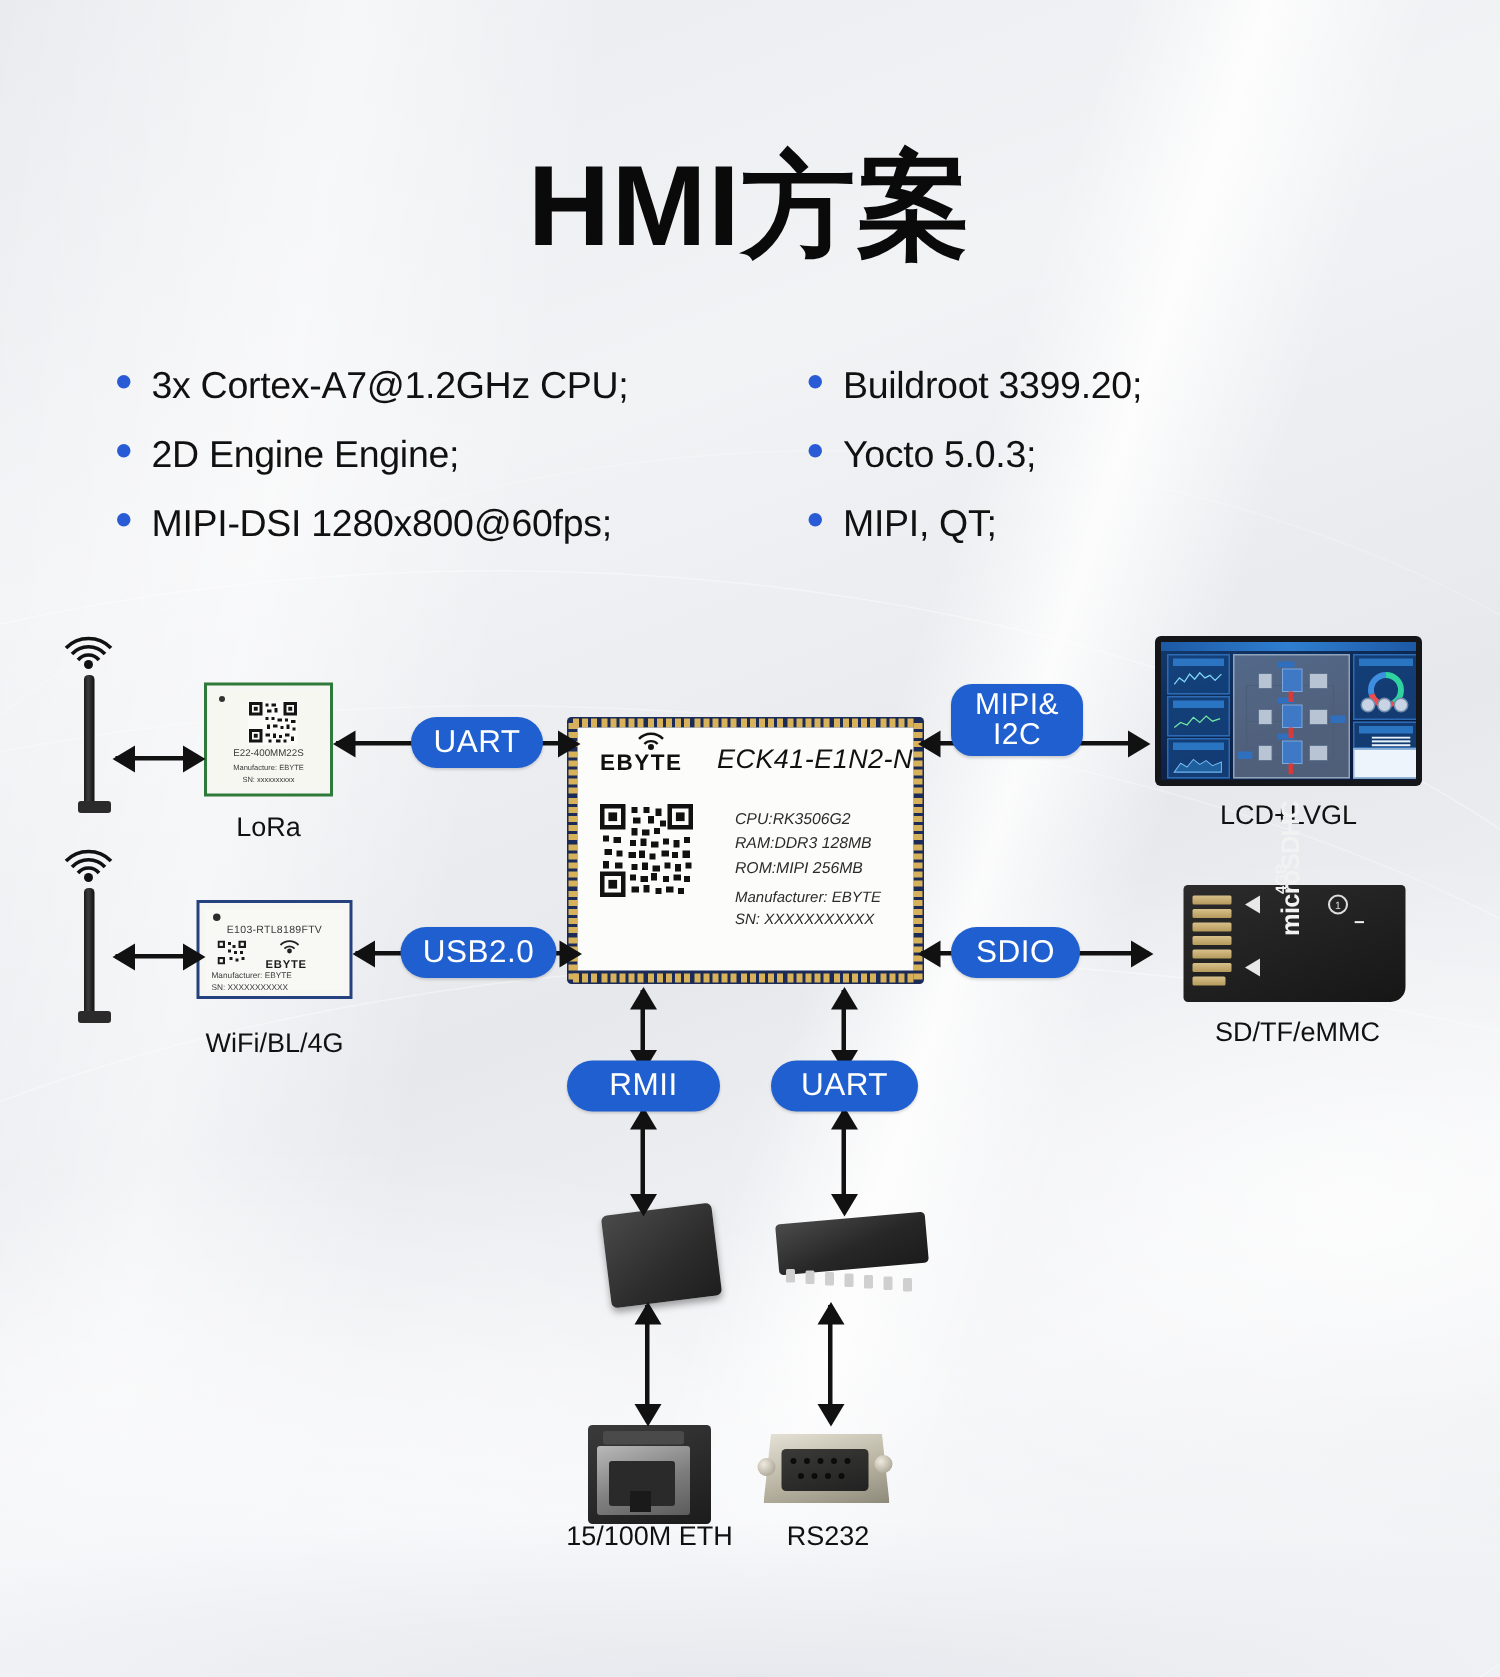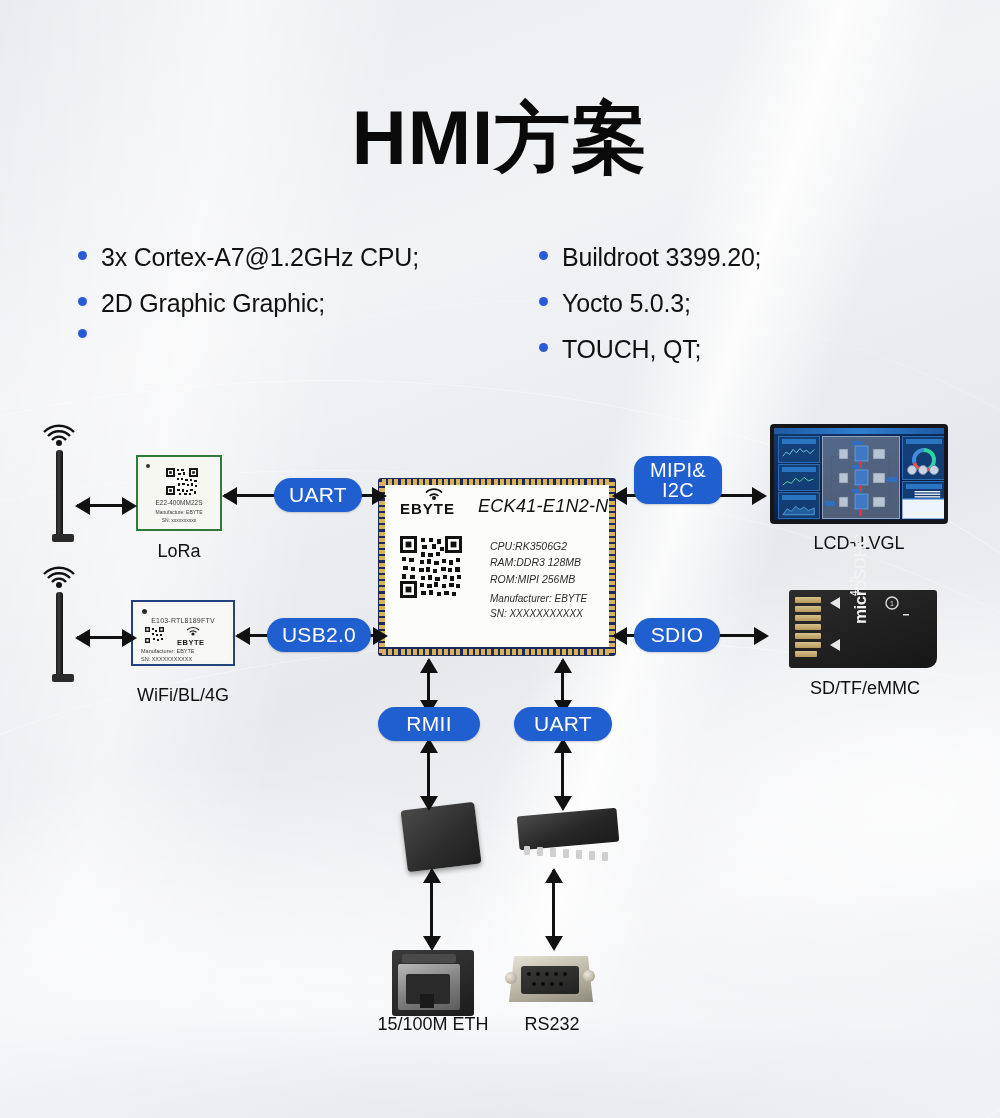--- a/index.html
+++ b/index.html
@@ -134,38 +134,39 @@
 <div class="title">HMI方案</div>
 
 <div class="bullets">
   <div class="bcol">
     <div class="bline">
       <span class="dot"></span>
       <span class="btxt">3x Cortex-A7@1.2GHz CPU;</span>
     </div>
     <div class="bline">
       <span class="dot"></span>
-      <span class="btxt">2D Graphic Graphic;</span>
+      <span class="btxt">2D Engine Engine;</span>
     </div>
     <div class="bline">
       <span class="dot"></span>
+      <span class="btxt">MIPI-DSI 1280x800@60fps;</span>
     </div>
   </div>
   <div class="bcol right">
     <div class="bline">
       <span class="dot"></span>
       <span class="btxt">Buildroot 3399.20;</span>
     </div>
     <div class="bline">
       <span class="dot"></span>
       <span class="btxt">Yocto 5.0.3;</span>
     </div>
     <div class="bline">
       <span class="dot"></span>
-      <span class="btxt">TOUCH, QT;</span>
+      <span class="btxt">MIPI, QT;</span>
     </div>
   </div>
 </div>
 
 <div>
   <div class="wave" style="left:40px;top:424px;">
     <svg width="38" height="30" viewBox="0 0 38 30">
       <circle cx="19" cy="19" r="3" fill="#111"></circle>
       <path d="M12 16 A9 9 0 0 1 26 16" stroke="#111" stroke-width="2.4" fill="none"></path>
       <path d="M8 12 A15 15 0 0 1 30 12" stroke="#111" stroke-width="2.4" fill="none"></path>

